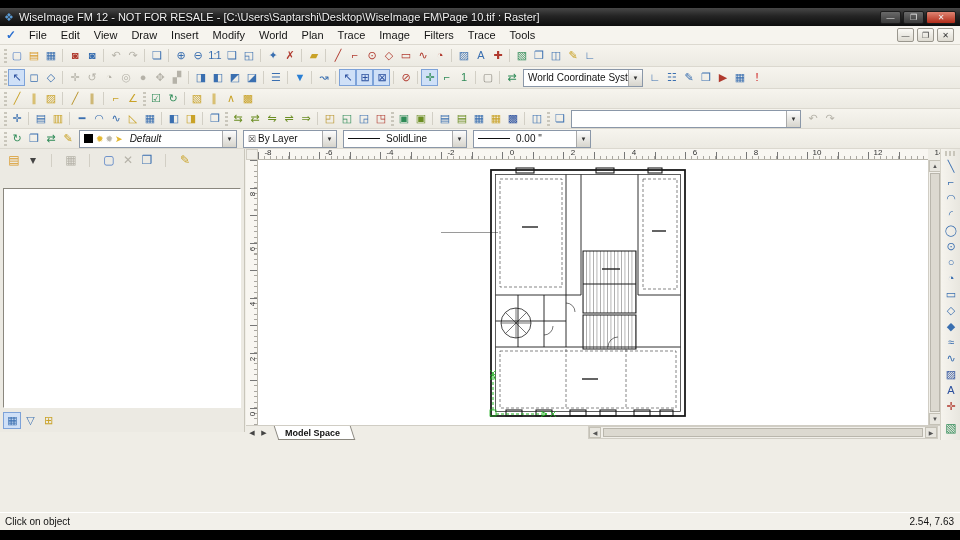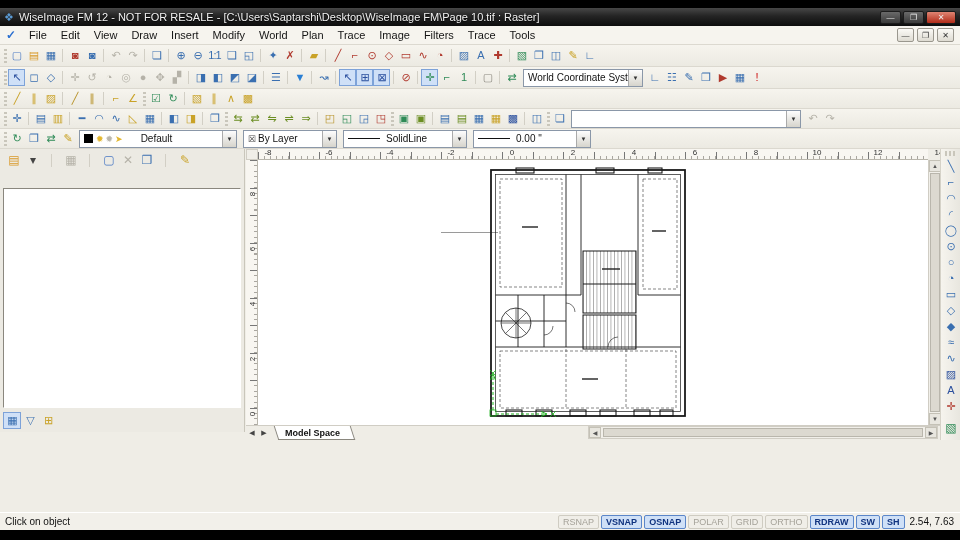--- a/index.html
+++ b/index.html
@@ -348,21 +348,21 @@
         <span class="ico" style="color: rgb(46, 139, 87);">⇄</span>
         <span class="ico" style="color: rgb(201, 162, 39);">✎</span>
       </div>
     <div class="combo" style="width:158px;">
       <span class="swatch"></span>
       <span class="iconstrip">
           <span class="li-ico" style="color: rgb(227, 183, 47);">✹</span>
           <span class="li-ico" style="color: rgb(185, 182, 172);">✹</span>
           <span class="li-ico" style="color: rgb(227, 183, 47);">➤</span>
         </span>
-      <span class="combo-txt" style="margin-left:16px;">Default</span>
+      <span class="combo-txt" style="margin-left:5px;font-style:italic;">Default</span>
       <span class="combo-arrow">▼</span>
     </div>
     <div class="combo" style="width:94px;">
       <span class="li-ico" style="color:#444;">☒</span>
       <span class="combo-txt">By Layer</span>
       <span class="combo-arrow">▼</span>
     </div>
     <div class="combo" style="width:124px;">
       <span class="lt-line"></span>
       <span class="combo-txt">SolidLine</span>
@@ -515,29 +515,18 @@
         <span class="ico" style="color: rgb(42, 79, 158);">A</span>
         <span class="ico" style="color: rgb(176, 58, 46);">✛</span>
       </span>
     <span class="ico corner-ico" style="color:#2e8b57;font-size:12px;">▧</span>
   </div>
 
 
   <div class="sb">
     <span class="sb-msg">Click on object</span>
     <span class="sb-right">
-      <span style="display:flex;align-items:center;">
-          <span class="tg off">RSNAP</span>
-          <span class="tg on">VSNAP</span>
-          <span class="tg on">OSNAP</span>
-          <span class="tg off">POLAR</span>
-          <span class="tg off">GRID</span>
-          <span class="tg off">ORTHO</span>
-          <span class="tg on">RDRAW</span>
-          <span class="tg on">SW</span>
-          <span class="tg on">SH</span>
-        </span>
       <span class="sb-coords">2.54, 7.63</span>
     </span>
   </div>
 
   <div class="black-strip-bottom"></div>
 </div>
 
 </body></html>

